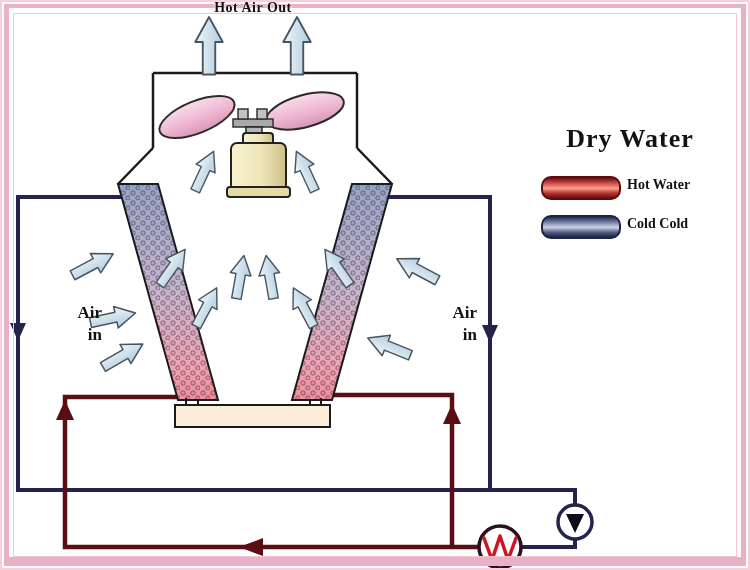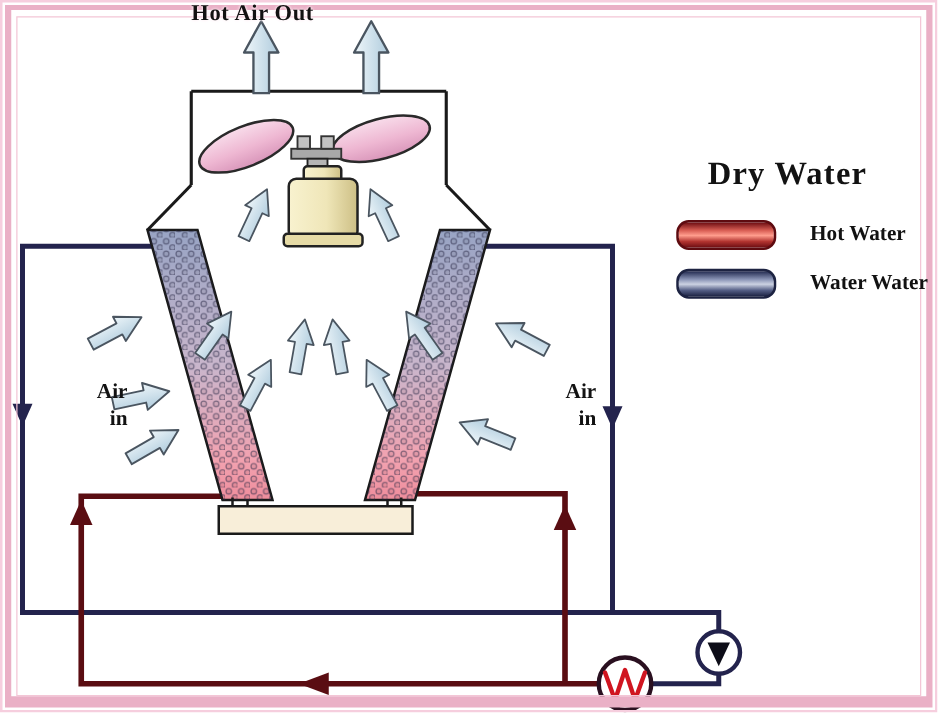--- a/index.html
+++ b/index.html
@@ -4,27 +4,27 @@
 <style>
   html,body{margin:0;padding:0;}
   body{width:750px;height:570px;position:relative;background:#fff;overflow:hidden;
        font-family:"Liberation Serif", serif;}
   .frame-outer{position:absolute;inset:0;border:2px solid #f6cede;pointer-events:none;z-index:5;}
   .frame-mid{position:absolute;inset:4px;border-style:solid;border-color:#eab0c6;
              border-width:4px 5px 9px 5px;pointer-events:none;z-index:5;}
   .frame-inner{position:absolute;inset:13px;border:1px solid #f3c6d6;pointer-events:none;z-index:5;}
   svg.diagram{position:absolute;left:0;top:0;z-index:2;}
   .txt{position:absolute;color:#121212;font-weight:bold;z-index:6;}
-  .top-label{left:153px;top:0px;width:200px;text-align:left;font-size:18px;
+  .top-label{left:153px;top:0px;width:200px;text-align:center;font-size:14px;
              letter-spacing:.5px;text-shadow:0 0 3px #ffe6ef,0 0 2px #ffffff;}
   .air-label{width:60px;text-align:right;font-size:17px;line-height:22px;}
   .air-left{left:42px;top:302px;}
   .air-right{left:417px;top:302px;}
   .main-title{left:520px;top:124px;width:220px;text-align:center;font-size:26px;letter-spacing:1px;}
-  .legend-label{font-size:17px;margin-left:21px;}
+  .legend-label{font-size:14px;}
   .legend-hot-label{left:627px;top:177px;}
   .legend-cold-label{left:627px;top:216px;}
   .bar{position:absolute;width:76px;height:20px;border-radius:10px;z-index:6;}
   .bar-hot{left:541px;top:176px;border:2px solid #5e0b10;
     background:linear-gradient(180deg,#6d0d12 0%,#d95f55 32%,#ff9d8d 52%,#b23430 76%,#6d0d12 100%);}
   .bar-cold{left:541px;top:215px;border:2px solid #1d2342;
     background:linear-gradient(180deg,#222a50 0%,#8892b4 32%,#ccd2e2 52%,#555f86 76%,#1d2444 100%);}
 </style>
 </head>
 <body>
@@ -166,13 +166,13 @@
   <div>Air</div>
   <div>in</div>
 </div>
 
 <div class="txt main-title">Dry Water</div>
 
 <div class="bar bar-hot"></div>
 <div class="txt legend-label legend-hot-label">Hot Water</div>
 
 <div class="bar bar-cold"></div>
-<div class="txt legend-label legend-cold-label">Water Water</div>
+<div class="txt legend-label legend-cold-label">Cold Cold</div>
 
 </body></html>

